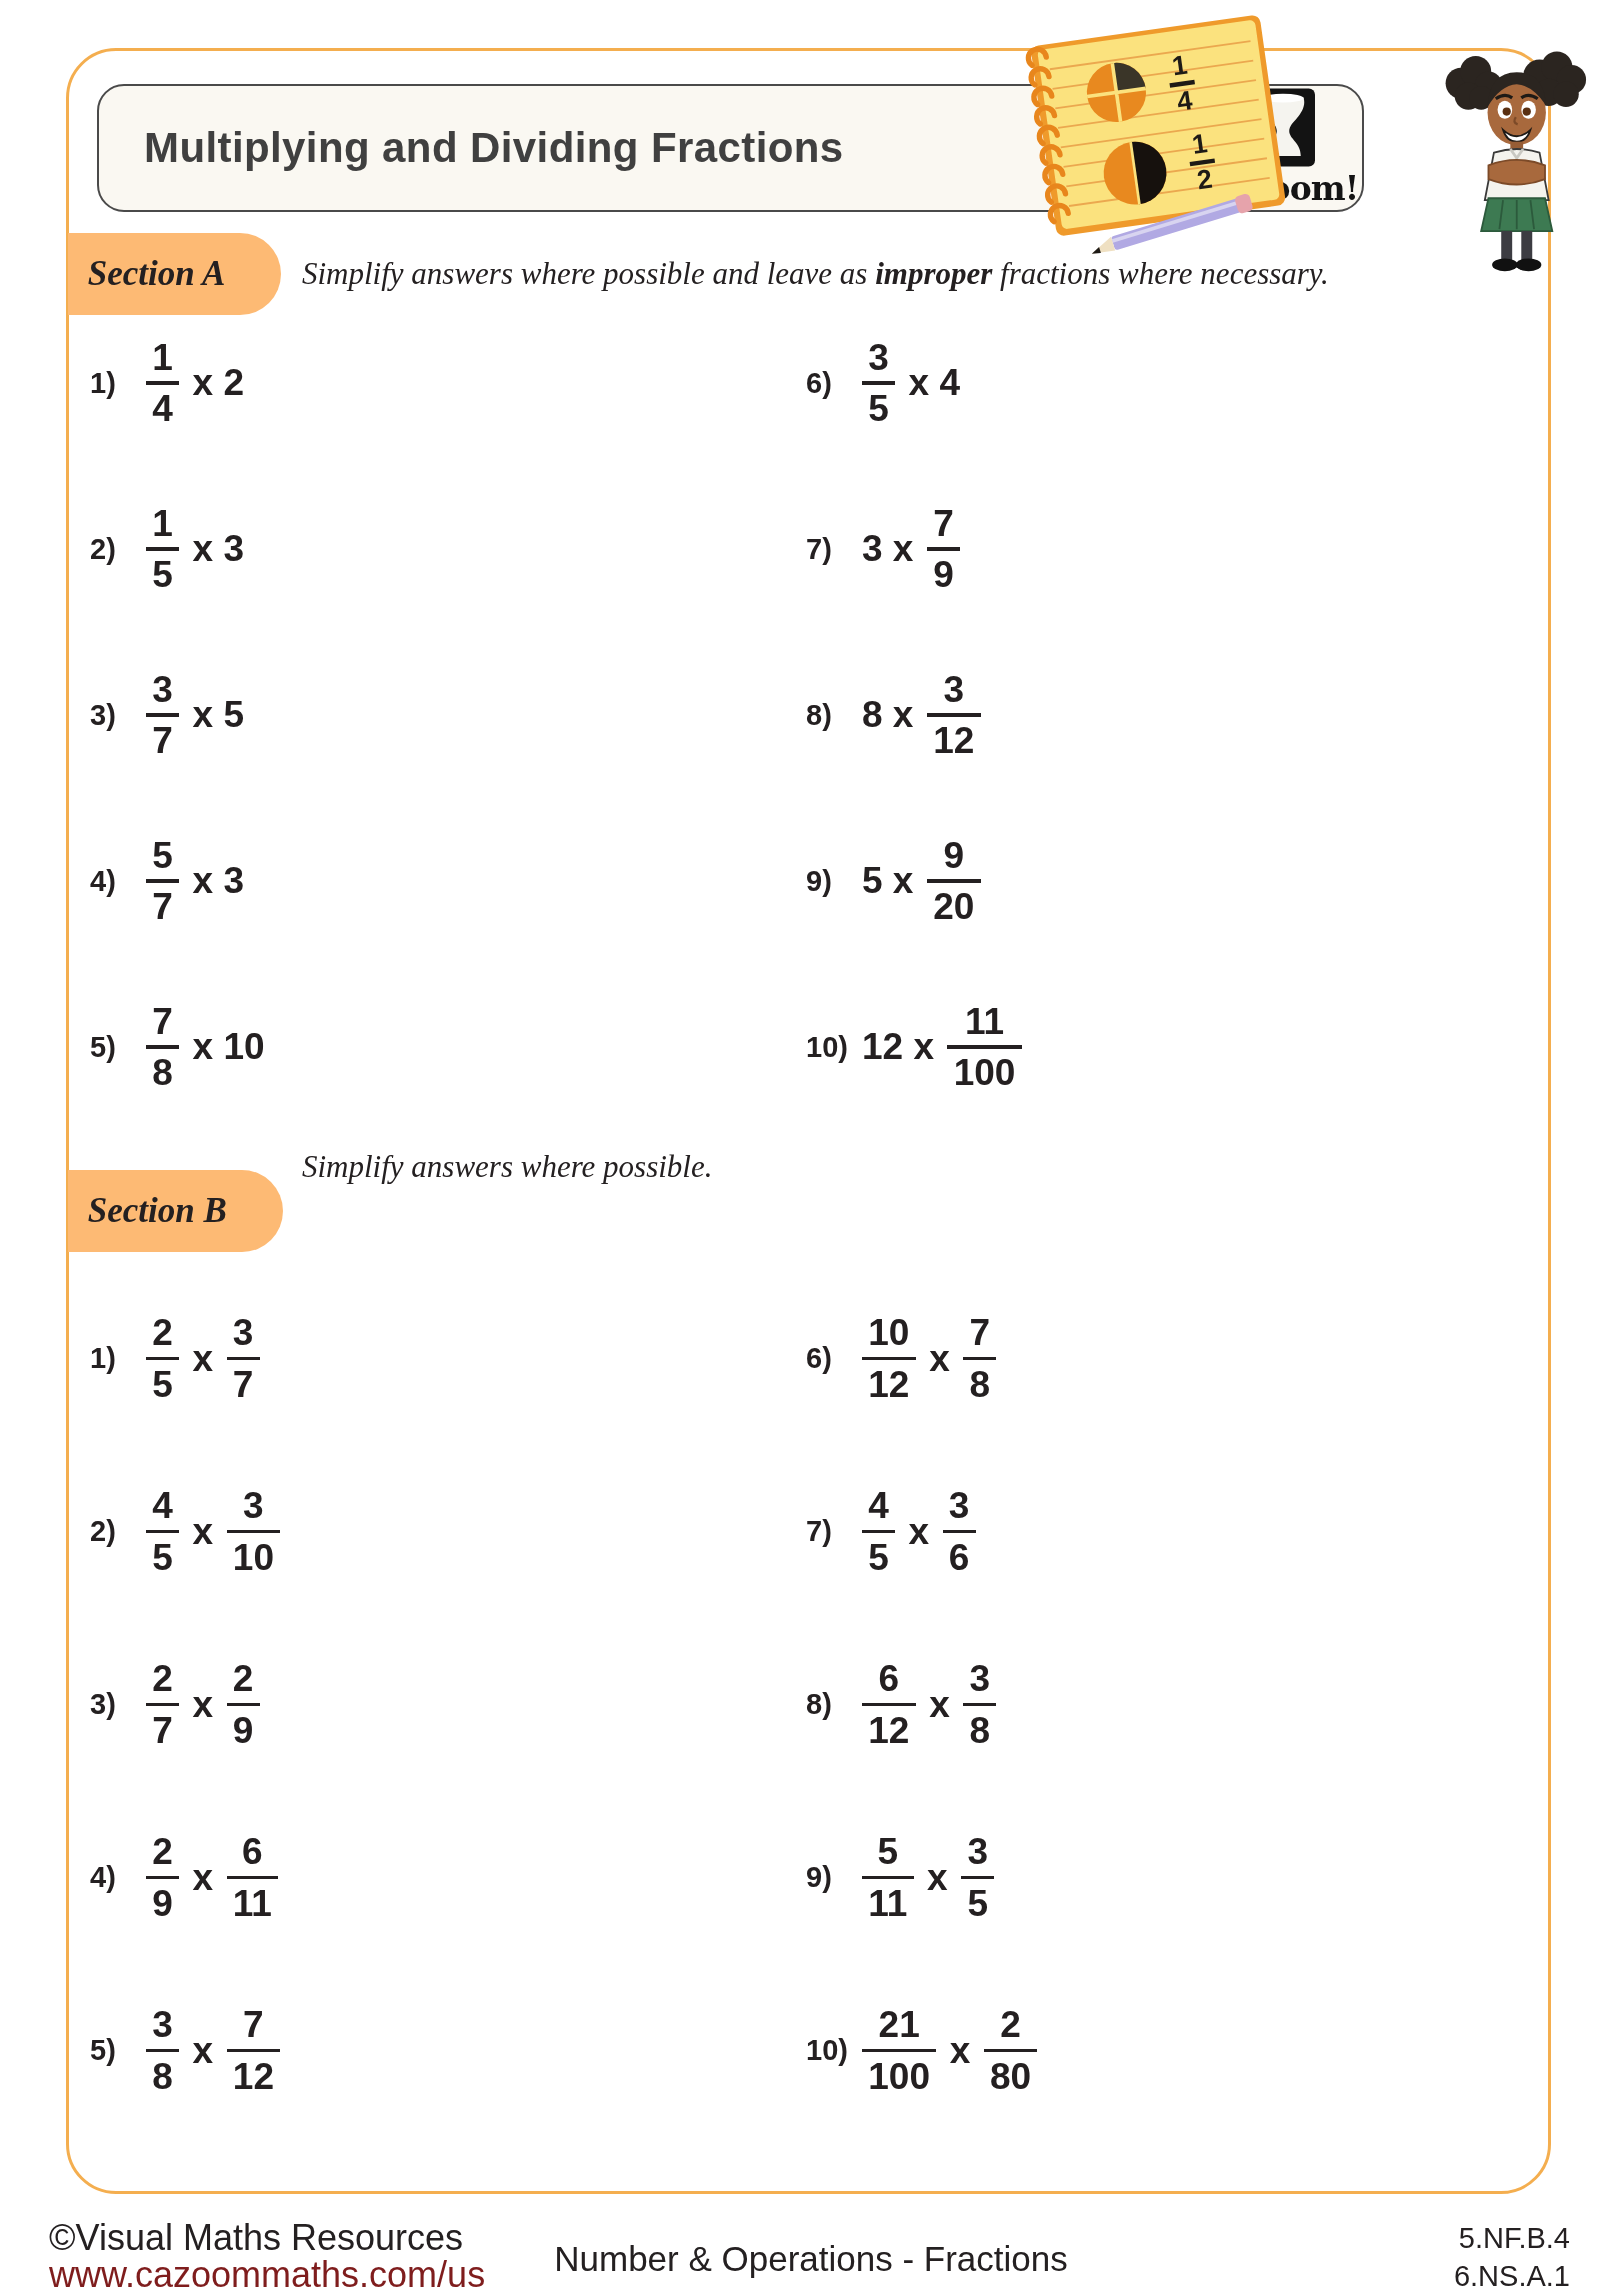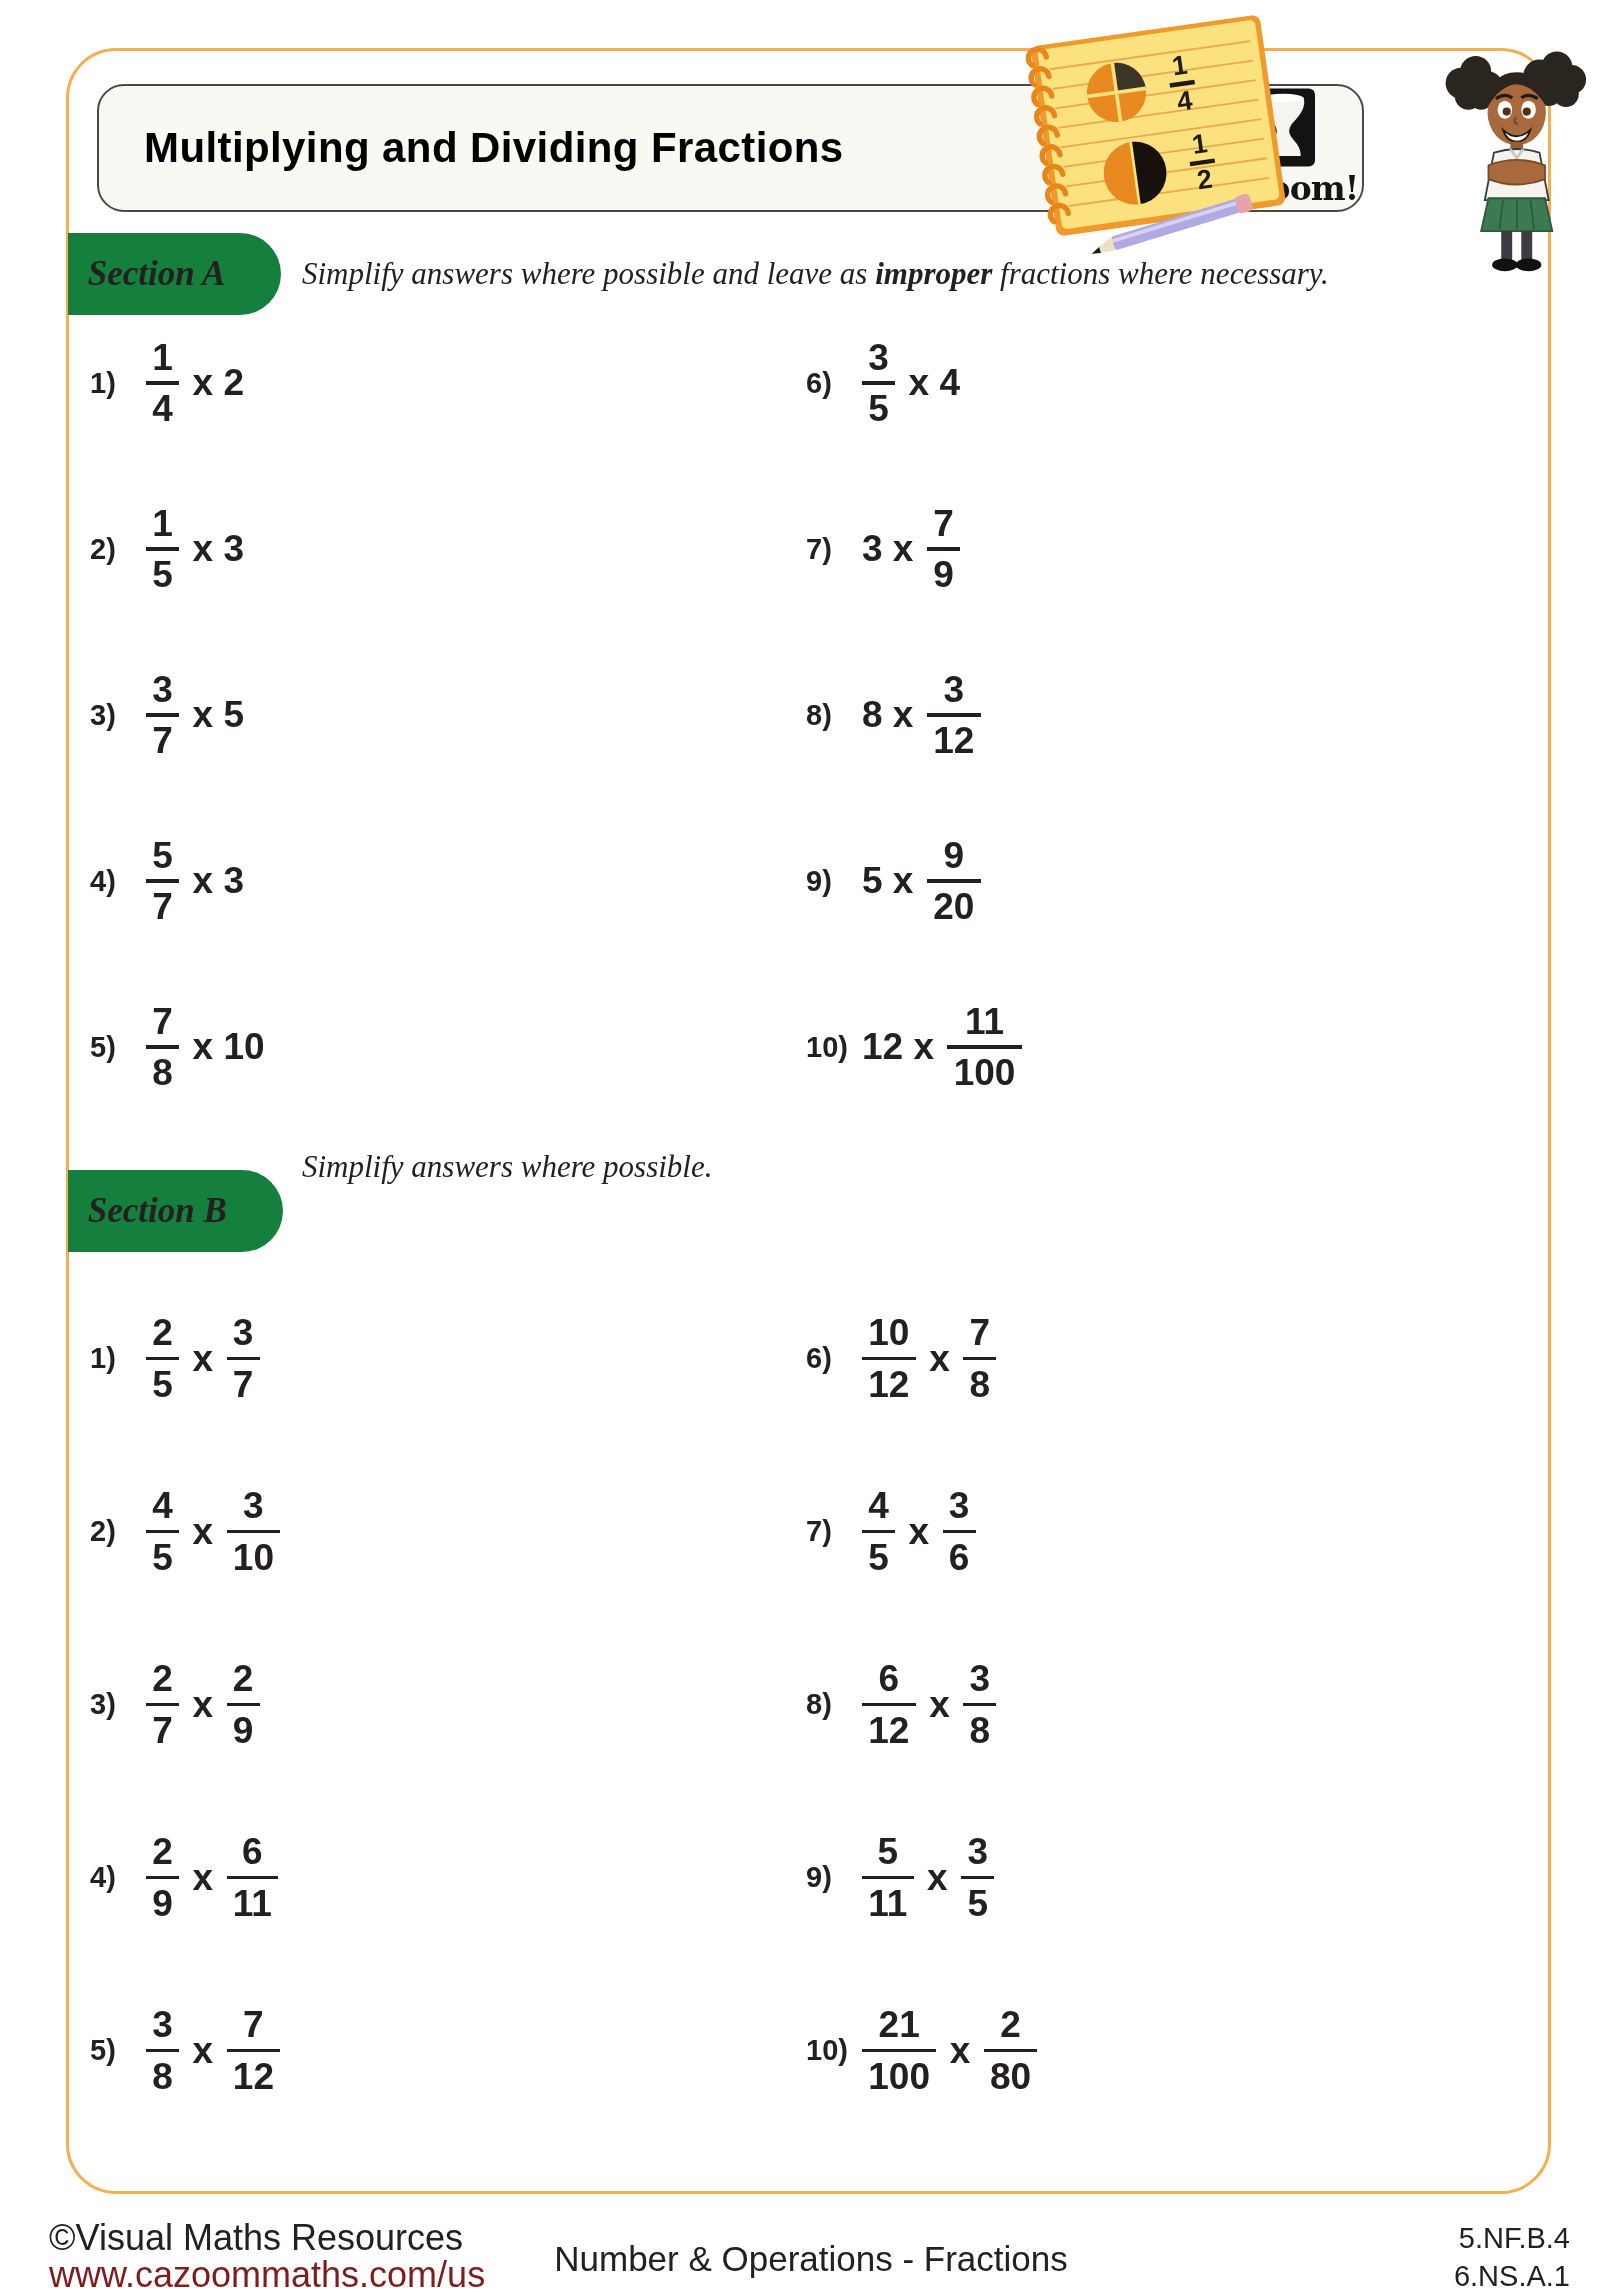--- a/index.html
+++ b/index.html
@@ -3,29 +3,29 @@
 <meta charset="utf-8">
 <style>
   html,body{margin:0;padding:0;background:#fff;}
   .page{position:relative;width:1622px;height:2293px;background:#ffffff;overflow:hidden;
         font-family:"Liberation Sans",sans-serif;color:#242021;}
   .frame{position:absolute;left:66px;top:48px;width:1479px;height:2140px;
          border:3.6px solid #F4AE4F;border-radius:50px;}
   .titlebox{position:absolute;left:97px;top:84px;width:1263px;height:124px;
             background:#FAF8F2;border:2.7px solid #4A4A4A;border-radius:27px;}
   .title{position:absolute;left:45px;top:0;height:124px;display:flex;align-items:center;
-         font-size:42px;font-weight:700;letter-spacing:0.4px;color:#000000;}
+         font-size:42px;font-weight:700;letter-spacing:0.4px;color:#404040;}
   .logo{position:absolute;left:1211px;top:88px;width:143px;text-align:center;z-index:5;}
   .logo-box{display:block;margin:0 auto;}
   .logo-text{font-family:"DejaVu Serif",serif;font-weight:700;font-size:33px;
              letter-spacing:-0.9px;color:#141414;margin-top:1.8px;}
   .notebook{position:absolute;left:1023px;top:21.5px;width:278px;height:235px;
             transform:rotate(-8deg);z-index:6;}
   .girl{position:absolute;left:1422px;top:45px;width:184px;height:228px;z-index:7;}
-  .section-head{position:absolute;left:68px;height:82px;background:#15803d;
+  .section-head{position:absolute;left:68px;height:82px;background:#fdba74;
                 border-radius:0 41px 41px 0;display:flex;align-items:center;
                 padding:0 56px 0 19.7px;}
   .section-label{font-family:"Liberation Serif",serif;font-style:italic;font-weight:700;
                  font-size:35px;color:#242021;}
   .instructions{position:absolute;left:302px;height:82px;display:flex;align-items:center;
                 font-family:"Liberation Serif",serif;font-style:italic;font-size:31px;
                 color:#242021;white-space:pre;justify-content:space-between;}
   .instructions .em{font-weight:700;text-decoration-thickness:2.7px;text-underline-offset:4.5px;}
   .col{position:absolute;width:681px;}
   .problem{display:flex;align-items:center;}

